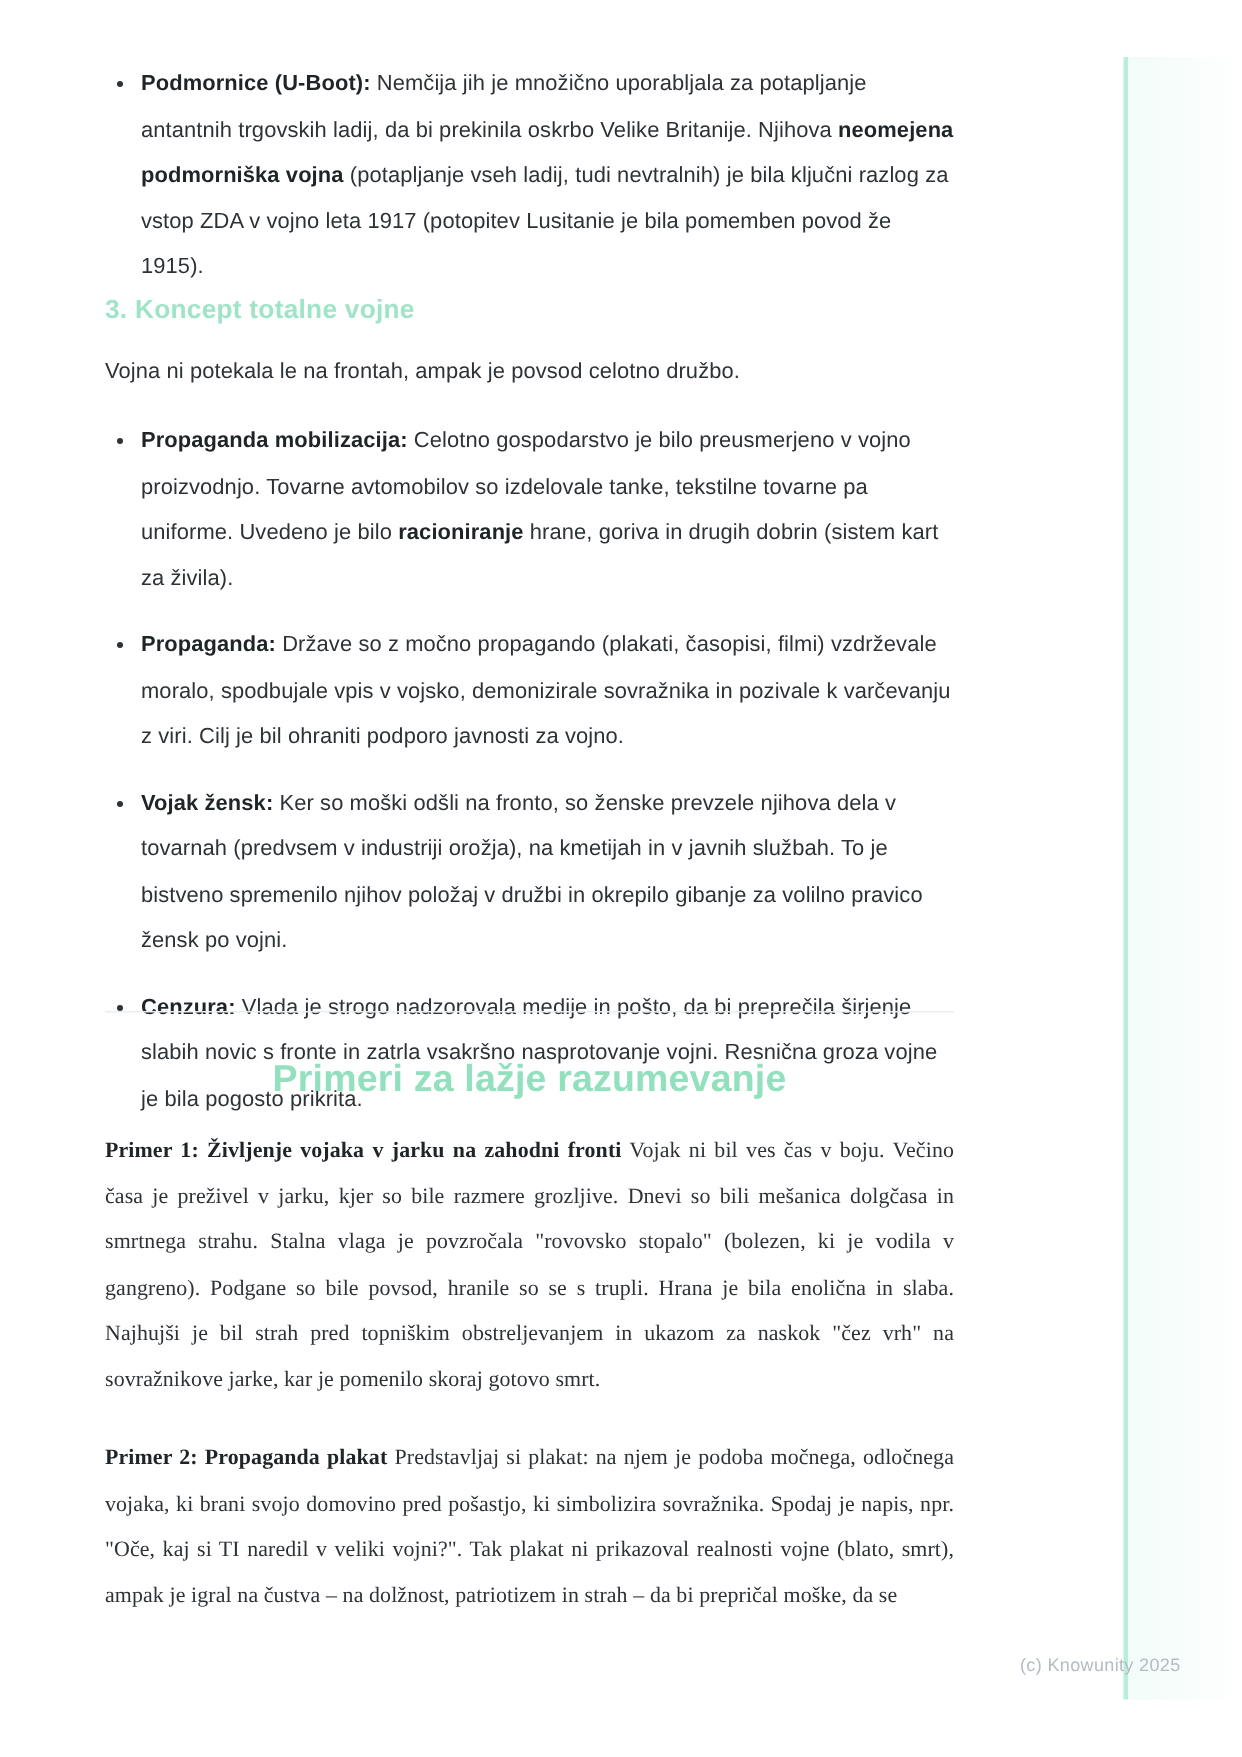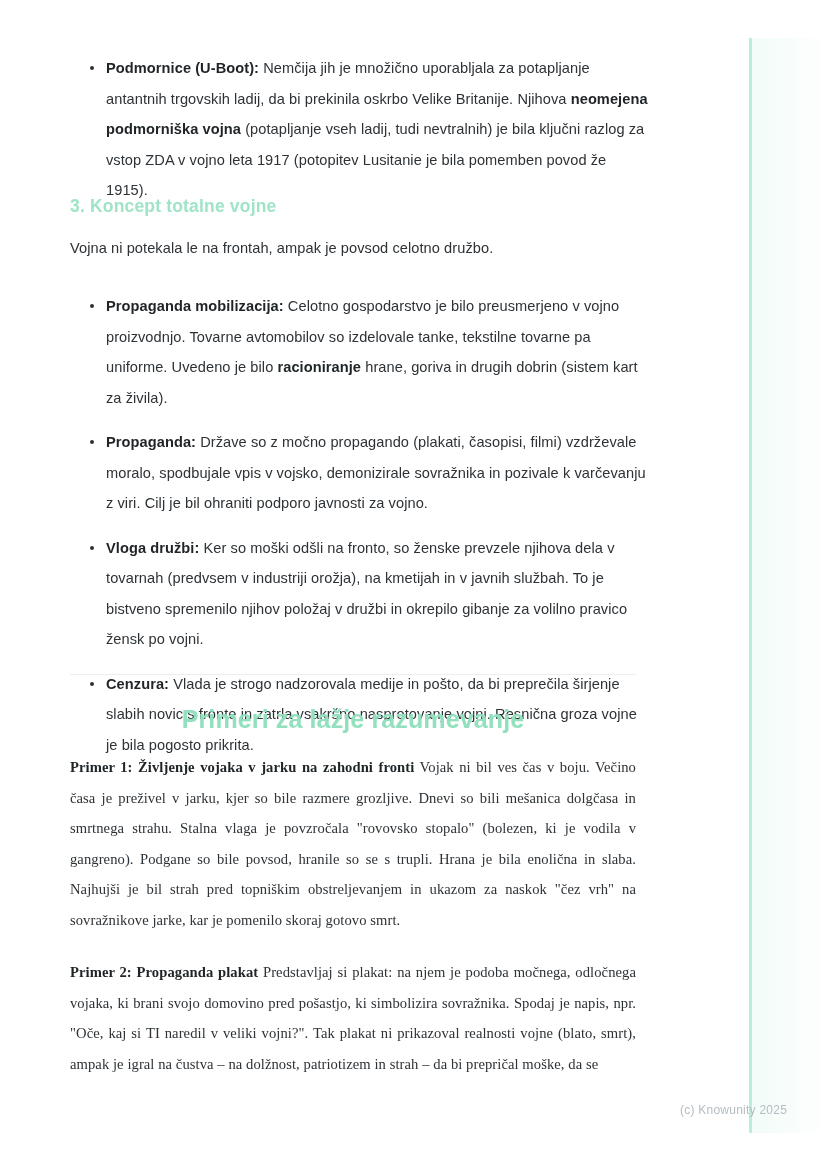--- a/index.html
+++ b/index.html
@@ -43,21 +43,21 @@
   .content {
     position: absolute;
     left: 70px;
     top: 0;
     width: 566px;
   }
 
   
   .bullet-list {
     list-style: none;
-    margin: 12px;
+    margin: 0;
     padding: 0;
   }
   .bullet-list li {
     position: relative;
     padding-left: 24px;
     color: #2d3236;
     font-size: 14.6px;
     line-height: 30.5px;
     letter-spacing: 0.005em;
   }
@@ -156,21 +156,21 @@
 
     <h3 class="h-section sp-h3">3. Koncept totalne vojne</h3>
 
     <p class="para sp-lead">Vojna ni potekala le na frontah, ampak je povsod celotno družbo.</p>
 
     <ul class="bullet-list sp-list2">
       <li><b>Propaganda mobilizacija:</b><span> Celotno gospodarstvo je bilo preusmerjeno v vojno proizvodnjo. Tovarne avtomobilov so izdelovale tanke, tekstilne tovarne pa uniforme. Uvedeno je bilo </span><b>racioniranje</b><span> hrane, goriva in drugih dobrin (sistem kart za živila).</span></li>
 
       <li><b>Propaganda:</b><span> Države so z močno propagando (plakati, časopisi, filmi) vzdrževale moralo, spodbujale vpis v vojsko, demonizirale sovražnika in pozivale k varčevanju z viri. Cilj je bil ohraniti podporo javnosti za vojno.</span></li>
 
-      <li><b>Vloga družbi:</b><span> Ker so moški odšli na fronto, so ženske prevzele njihova dela v tovarnah (predvsem v industriji orožja), na kmetijah in v javnih službah. To je bistveno spremenilo njihov položaj v družbi in okrepilo gibanje za volilno pravico žensk po vojni.</span></li>
+      <li><b>Vojak žensk:</b><span> Ker so moški odšli na fronto, so ženske prevzele njihova dela v tovarnah (predvsem v industriji orožja), na kmetijah in v javnih službah. To je bistveno spremenilo njihov položaj v družbi in okrepilo gibanje za volilno pravico žensk po vojni.</span></li>
 
       <li><b>Cenzura:</b><span> Vlada je strogo nadzorovala medije in pošto, da bi preprečila širjenje slabih novic s fronte in zatrla vsakršno nasprotovanje vojni. Resnična groza vojne je bila pogosto prikrita.</span></li>
     </ul>
 
     <hr class="divider sp-div">
 
     <h2 class="h-major sp-hmaj">Primeri za lažje razumevanje</h2>
 
     <p class="para justify sp-ex1"><b>Primer 1: Življenje vojaka v jarku na zahodni fronti</b><span> Vojak ni bil ves čas v boju. Večino časa je preživel v jarku, kjer so bile razmere grozljive. Dnevi so bili mešanica dolgčasa in smrtnega strahu. Stalna vlaga je povzročala "rovovsko stopalo" (bolezen, ki je vodila v gangreno). Podgane so bile povsod, hranile so se s trupli. Hrana je bila enolična in slaba. Najhujši je bil strah pred topniškim obstreljevanjem in ukazom za naskok "čez vrh" na sovražnikove jarke, kar je pomenilo skoraj gotovo smrt.</span></p>
 

